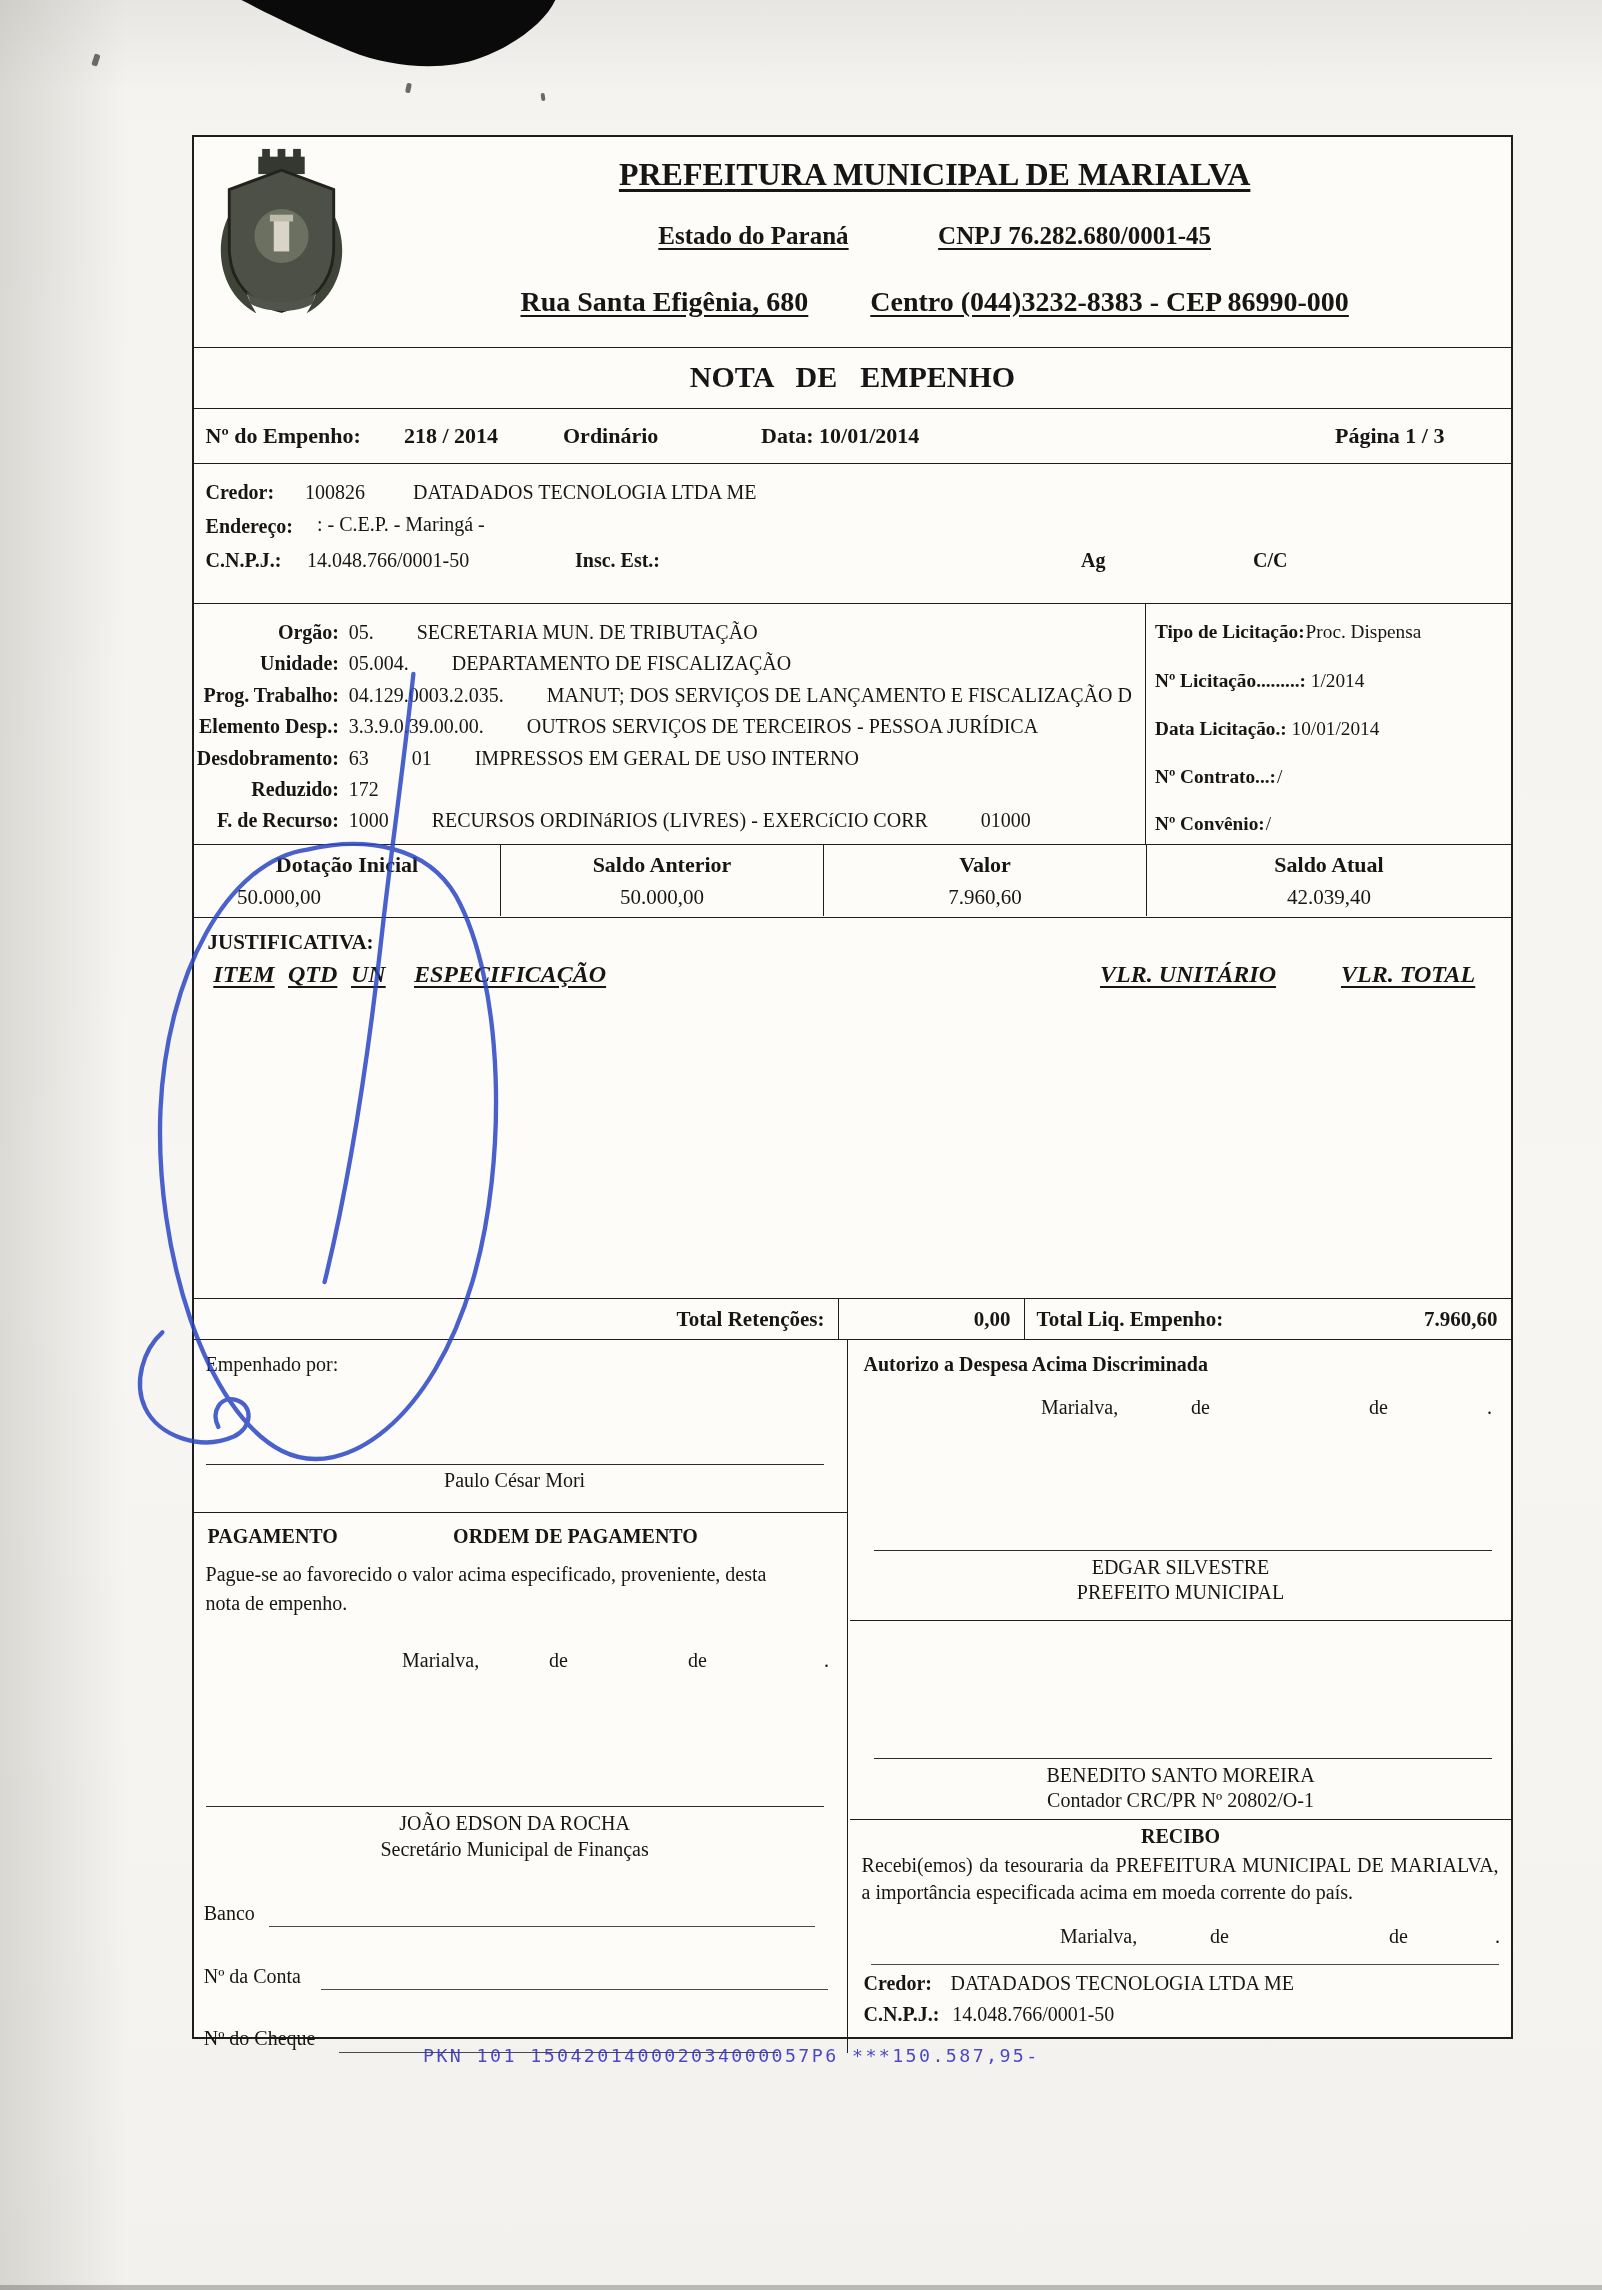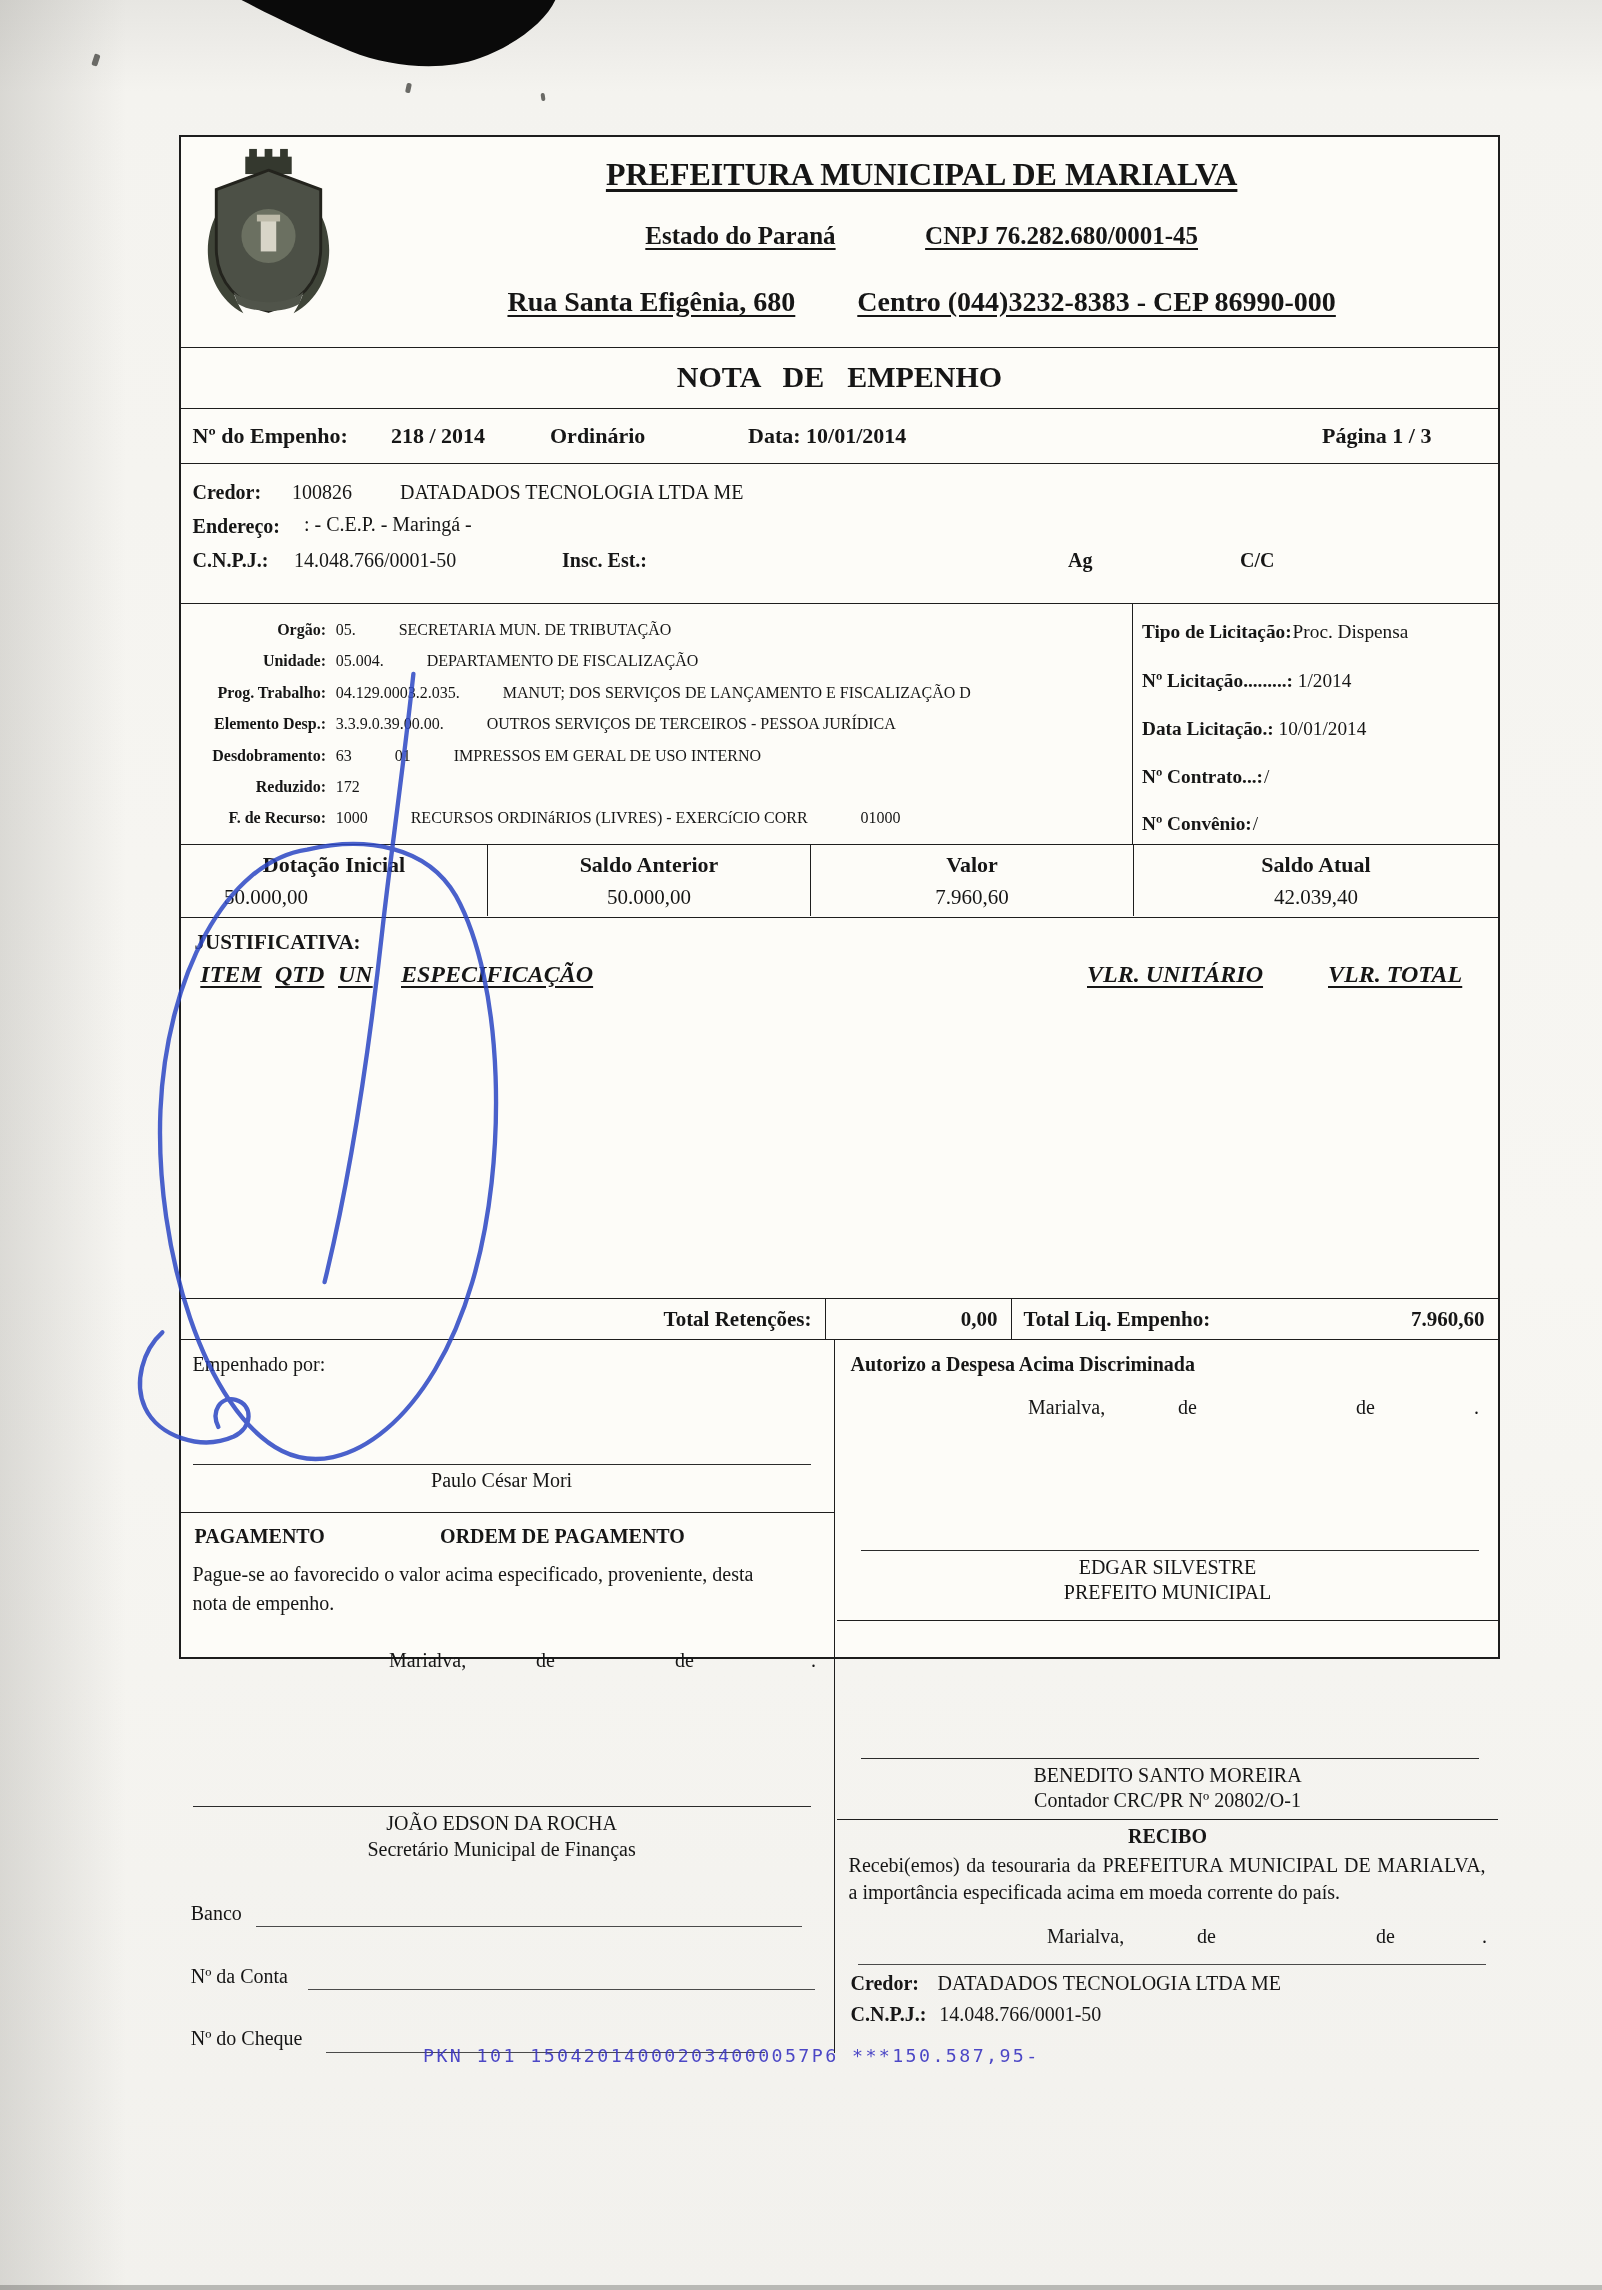--- a/index.html
+++ b/index.html
@@ -9,31 +9,31 @@
     background:linear-gradient(180deg,#e7e6e2 0%, #f4f3ef 4%, #f7f6f2 55%, #f2f1ed 100%);
     font-family:"Liberation Serif","DejaVu Serif",serif; color:#161616;
   }
   .stage::before{ content:""; position:absolute; left:0; top:0; bottom:0; width:126px;
     background:linear-gradient(90deg, rgba(120,118,112,.22), rgba(120,118,112,0)); }
   .bottom-edge{ position:absolute; left:0; right:0; bottom:0; height:4.8px; background:rgba(80,80,78,.35); }
   .abs { position:absolute; }
   .b { font-weight:bold; }
   .u { text-decoration:underline; text-underline-offset:3.9px; }
   .doc {
-    position:absolute; left:179px; top:135px; width:1321px; height:1524px;
+    position:absolute; left:192px; top:135px; width:1321px; height:1904px;
     background:#fdfcf8; border:2.9px solid #1d1d1d;
   }
   .sec { position:absolute; left:0; right:0; }
   .bt { border-top:1.9px solid #1e1e1e;margin-top:12px; }
   .vline { position:absolute; border-left:1.9px solid #1e1e1e; }
   .hline { position:absolute; border-top:1.9px solid #1e1e1e; left:0; right:0; }
   .sigline { position:absolute; border-top:1.9px solid #2b2b2b; height:0; }
   .thinline { position:absolute; border-top:1.4px solid #4a4a4a; height:0; }
   .ctr { text-align:center; }
-  .brow { position:absolute; left:0; width:946px; white-space:nowrap; font-size:16px; }
+  .brow { position:absolute; left:0; width:946px; white-space:nowrap; font-size:20px; }
   .blabel { display:inline-block; width:145px; text-align:right; font-weight:bold; }
   .bcode { margin-left:9.7px; }
   .bcode2 { margin-left:43px; }
   .bdesc { margin-left:43px; }
   .bextra { margin-left:53px; }
   .bcode2:empty,.bdesc:empty,.bextra:empty { display:none; }
   .lrow { position:absolute; left:961px; white-space:nowrap; font-size:19.3px; }
   .lval { margin-left:4.8px; }
   .vcol { padding-top:6.8px; }
   .vb { border-left:1.9px solid #1e1e1e; }

